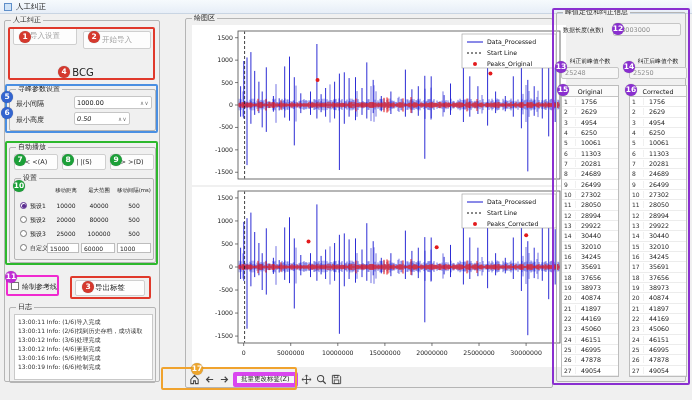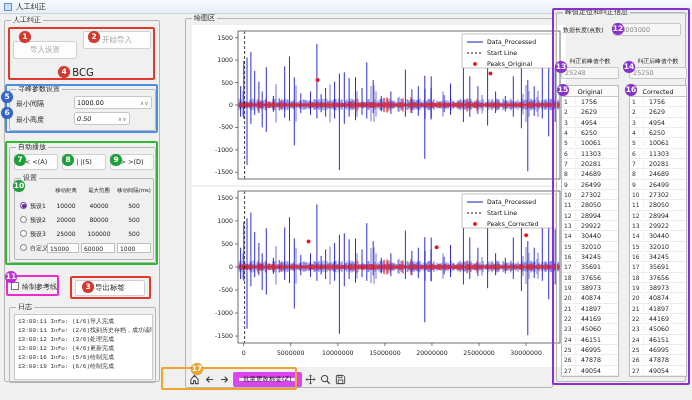--- a/index.html
+++ b/index.html
@@ -34,21 +34,21 @@
   .rofield{position:absolute;height:13px;background:#f6f6f6;border:1px solid #c6c6c6;border-radius:2px;
     font-size:6.5px;color:#8f8f8f;display:flex;align-items:center;padding:0 3px;}
   .ptable{position:absolute;background:#fff;border:1px solid #bdbdbd;display:flex;flex-direction:column;overflow:hidden;}
   .pthead{height:11px;flex:none;border-bottom:1px solid #c4c4c4;background:#fafafa;display:flex;align-items:center;}
   .pthead .ht{width:100%;text-align:center;font-size:6.3px;color:#111;}
   .ptr{flex:1;display:flex;border-bottom:1px solid #ececec;align-items:center;}
   .ptc-num{width:14px;flex:none;font-size:6px;color:#333;padding-left:2px;border-right:1px solid #f0f0f0;}
   .ptc-val{flex:1;font-size:6.3px;color:#222;padding-left:5px;}
   .toolbar{position:absolute;display:flex;align-items:center;gap:2px;}
   .ticon{width:13px;height:13px;display:flex;align-items:center;justify-content:center;}
-  .tbtn{height:15px;border:6px solid #d946ef;background:#f7f7f7;border-radius:2px;
+  .tbtn{height:15px;border:4px solid #d946ef;background:#f7f7f7;border-radius:2px;
     display:flex;align-items:center;justify-content:center;font-size:6.5px;color:#222;padding:0 4px;white-space:nowrap;}
   .statusbar{position:absolute;left:0;top:386px;width:692px;height:14px;background:#f0f0f0;border-top:1px solid #d2d2d2;}
   .status-text{position:absolute;left:6px;top:3px;font-size:6.5px;color:#333;white-space:nowrap;}
   .pbar{position:absolute;left:348px;top:2px;width:338px;height:10px;border:1px solid #8a8a8a;border-radius:5px;
     background:linear-gradient(90deg,#8be48b,#8ad8ae 35%,#93b4e8 70%,#9e9ef2);
     display:flex;align-items:center;justify-content:center;font-size:6.5px;color:#1a1a1a;}
   .abox{position:absolute;border:2px solid red;border-radius:2px;pointer-events:none;z-index:50;}
   .amark{position:absolute;width:12px;height:12px;border-radius:50%;color:#fff;font-size:7.5px;font-weight:bold;
     text-align:center;line-height:12px;z-index:60;pointer-events:none;box-shadow:0 0 1px rgba(0,0,0,0.4);}
   svg text{font-family:"DejaVu Sans","Liberation Sans",sans-serif;}
@@ -60,21 +60,21 @@
 <div class="window">
 
   <div class="titlebar">
     <div class="app-icon"></div>
     <span class="wtitle">人工纠正</span>
   </div>
 
   <div class="group" style="left:4px;top:20px;width:156px;height:362px;">
     <span class="glabel">人工纠正</span>
 
-    <div class="btn dim" style="left:8px;top:20px;width:64px;height:18px;">导入设置</div>
+    <div class="btn dim" style="left:8px;top:6px;width:64px;height:18px;">导入设置</div>
     <div class="btn dim" style="left:78px;top:10px;width:68px;height:18px;">开始导入</div>
     <div class="lbl" style="left:0;top:46px;width:156px;text-align:center;font-size:10px;">BCG</div>
 
     <div class="group" style="left:4px;top:68px;width:147px;height:42px;">
       <span class="glabel">寻峰参数设置</span>
       <span class="lbl" style="left:6px;top:9px;">最小间隔</span>
       <div class="spin" style="left:64px;top:6px;width:78px;">
         <span class="val">1000.00</span>
         <span class="arr">∧∨</span>
       </div>
@@ -126,21 +126,21 @@
           <input class="tin" style="left: 102px; top: 0px; width: 34px;" value="1000">
         </div>
       </div>
     </div>
 
     <span class="cb" style="left:6px;top:261px;"></span>
     <span class="lbl" style="left:17px;top:261px;">绘制参考线</span>
 
     <div class="btn" style="left:70px;top:259px;width:70px;height:16px;">导出标签</div>
 
-    <div class="group" style="left:4px;top:286px;width:147px;height:76px;font-family:Liberation Mono, monospace;">
+    <div class="group" style="left:4px;top:286px;width:147px;height:76px;">
       <span class="glabel">日志</span>
       <div class="logbox" style="left:4px;top:6px;width:139px;height:66px;">
         <div class="logline">13:00:11 Info: (1/6)导入完成</div>
         <div class="logline">13:00:11 Info: (2/6)找到历史存档，成功读取</div>
         <div class="logline">13:00:12 Info: (3/6)处理完成</div>
         <div class="logline">13:00:12 Info: (4/6)更新完成</div>
         <div class="logline">13:00:16 Info: (5/6)绘制完成</div>
         <div class="logline">13:00:19 Info: (6/6)绘制完成</div>
       </div>
     </div>

